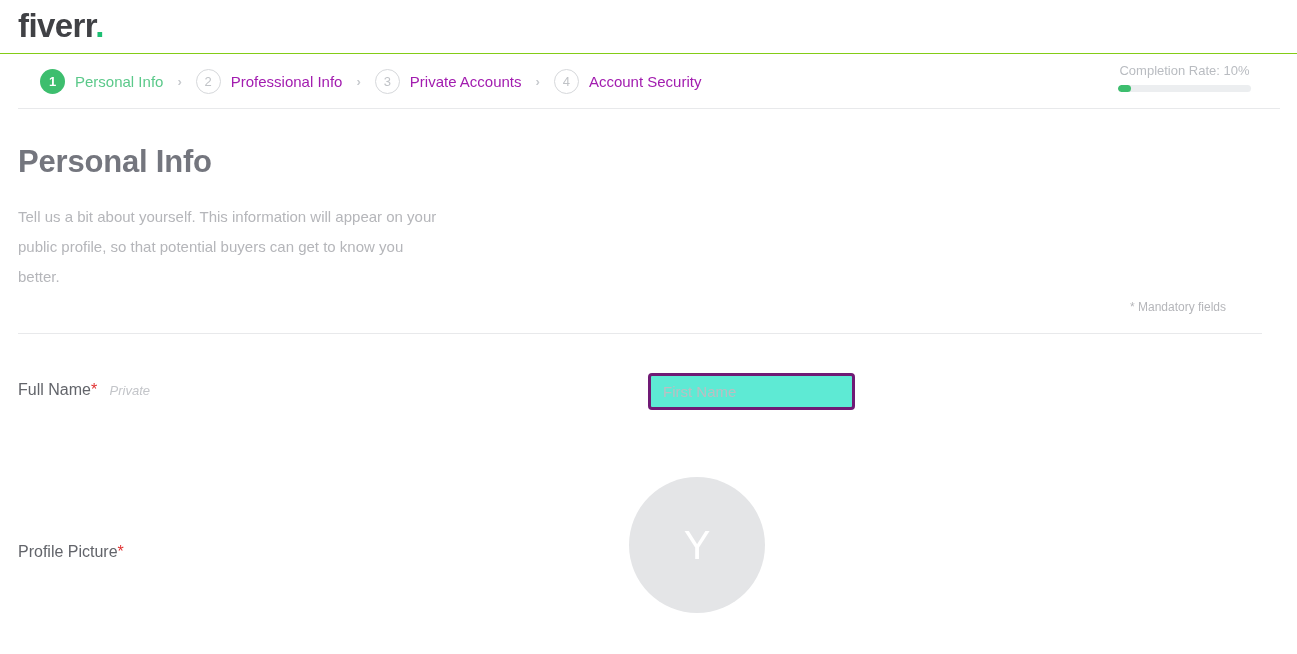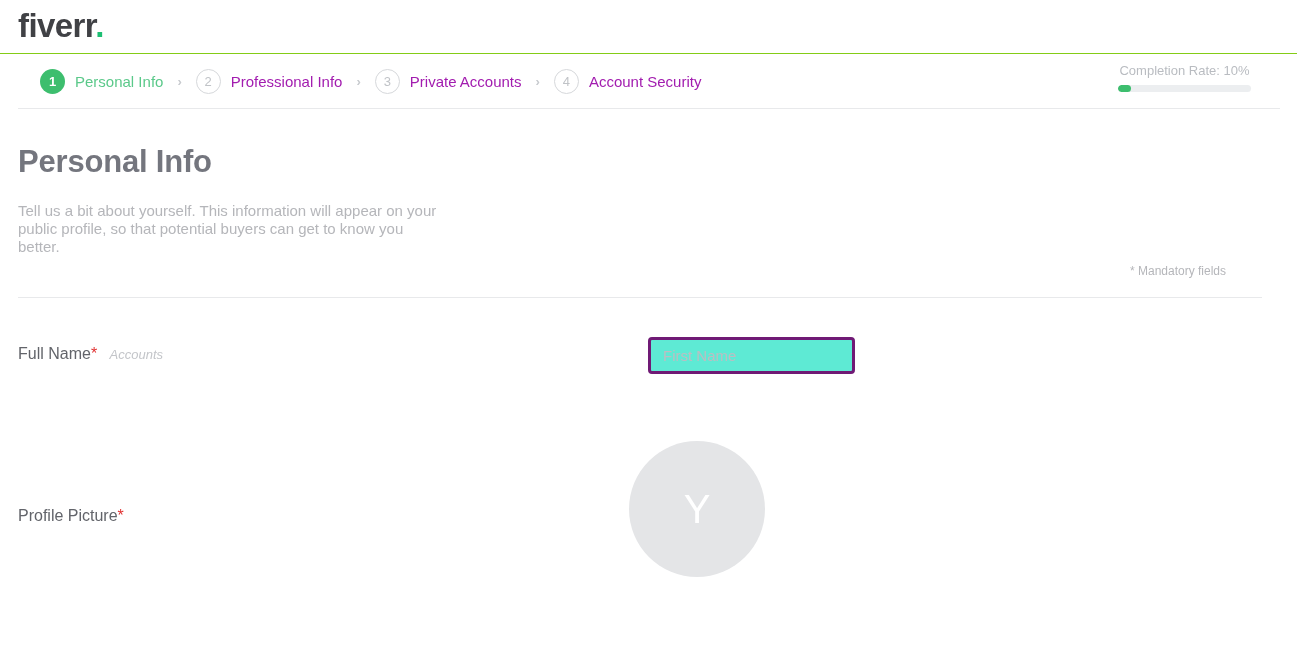--- a/index.html
+++ b/index.html
@@ -133,21 +133,21 @@
   .page-title {
     font-size: 31px;
     font-weight: bold;
     color: #74767e;
     margin: 35px 0 0 0;
     letter-spacing: -0.2px;
   }
   .page-desc {
     font-size: 15px;
     color: #b5b6ba;
-    line-height: 18px;
+    line-height: 30px;
     margin: 22px 0 0 0;
     max-width: 430px;
   }
   .mandatory {
     font-size: 12px;
     color: #b5b6ba;
     text-align: right;
     margin-top: 8px;
     padding-right: 53px;
   }
@@ -268,21 +268,21 @@
 
   <p class="page-desc">Tell us a bit about yourself. This information will appear on your public profile, so that potential buyers can get to know you better.</p>
 
   <div class="mandatory">* Mandatory fields</div>
 
   <div class="divider2"></div>
 
   <div class="form-row row-fullname">
     <div class="field-label">
       <span>Full Name</span><span class="req">*</span>
-      <span class="private-tag">Accounts</span>
+      <span class="private-tag">Private</span>
     </div>
     <div class="inputs">
       <input class="text-input" type="text" placeholder="First Name" style="">
     </div>
   </div>
 
   <div class="form-row row-picture">
     <div class="field-label">
       <span>Profile Picture</span><span class="req">*</span>
     </div>

